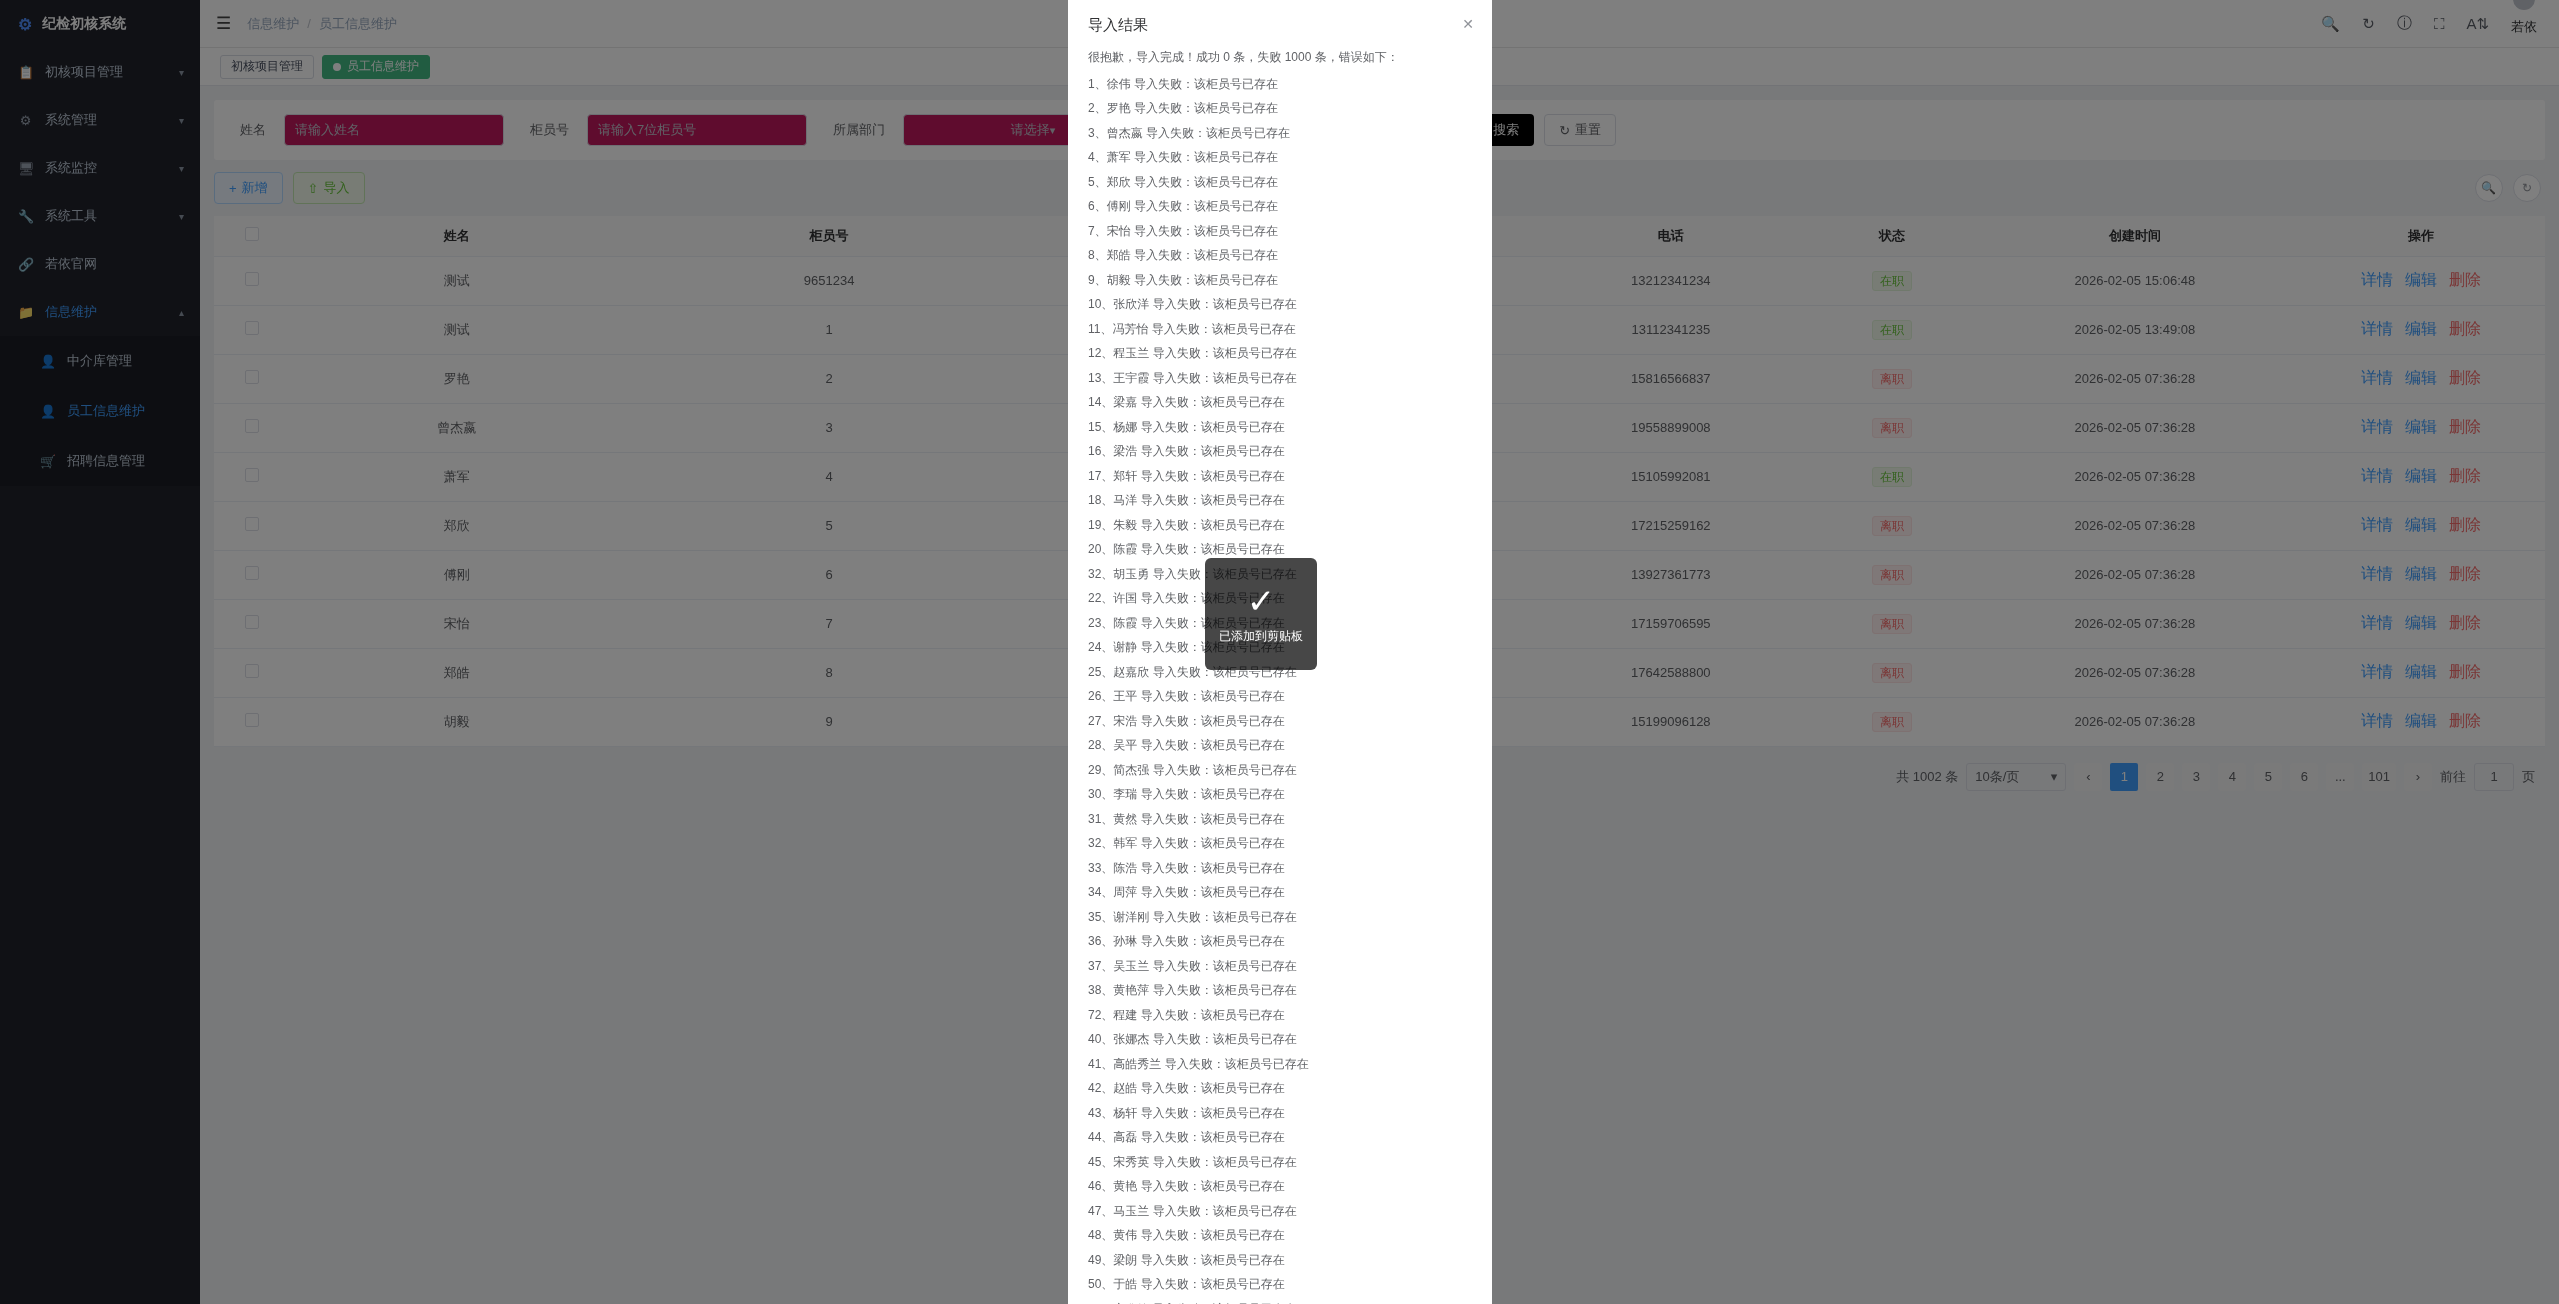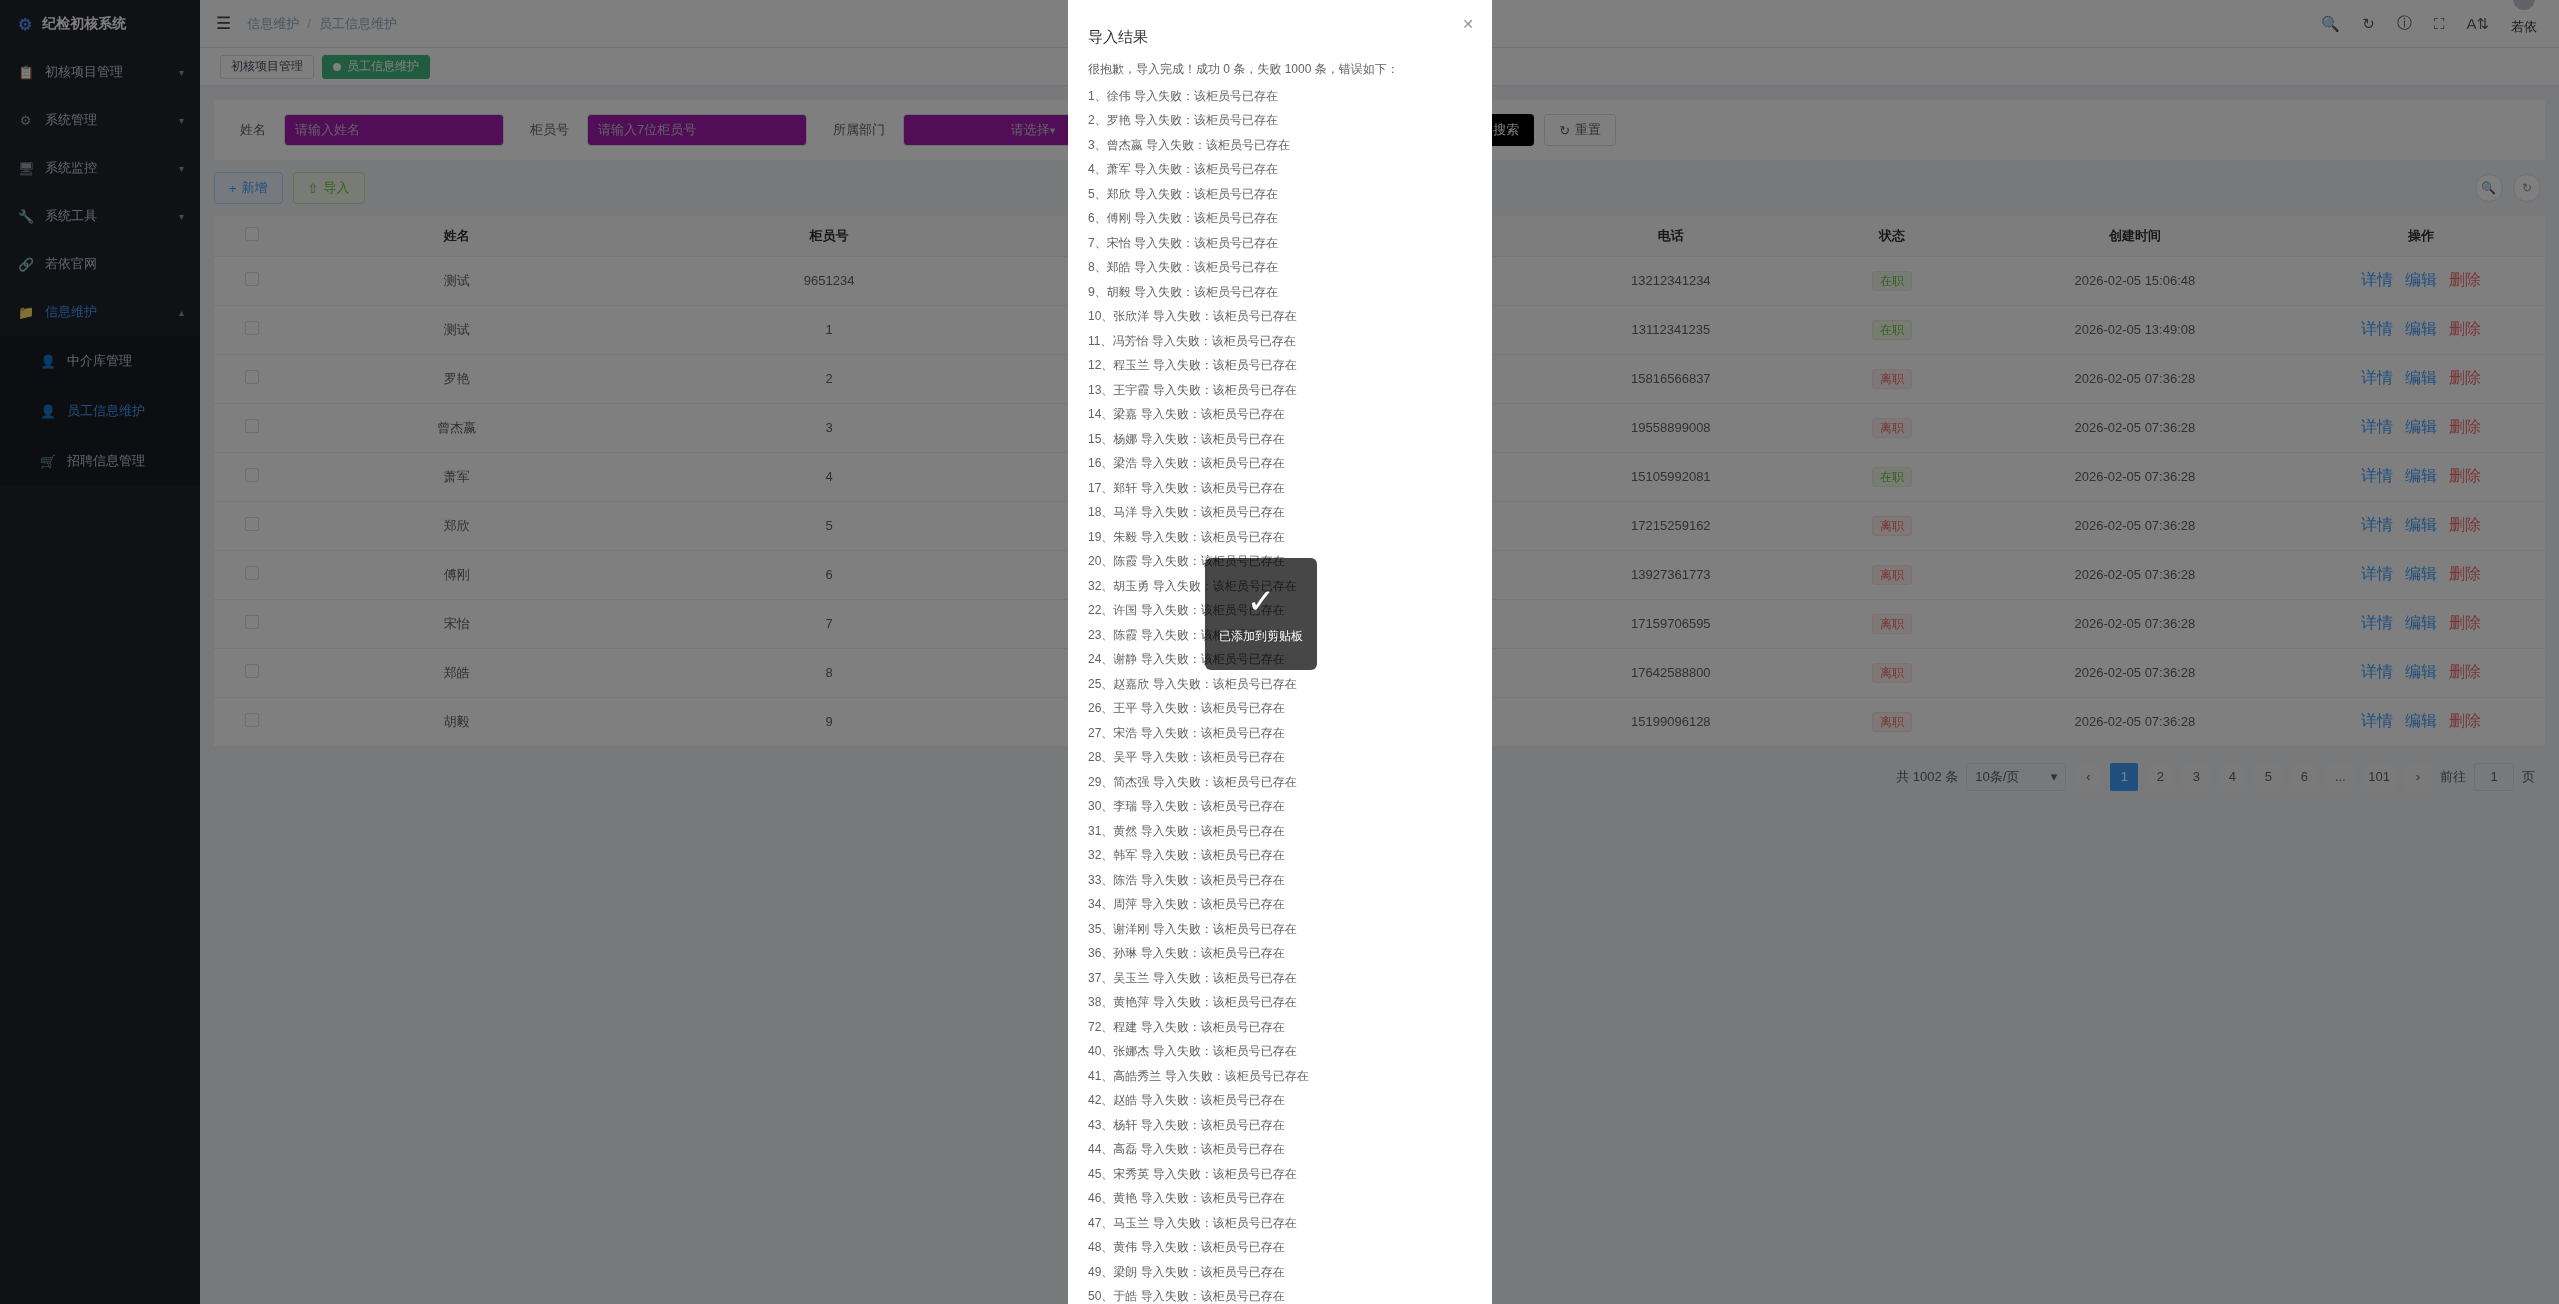--- a/index.html
+++ b/index.html
@@ -61,21 +61,21 @@
   .tagtab.active { background:#42b983; border-color:#42b983; color:#fff; }
   .tagtab .dot { width:8px;height:8px;border-radius:50%;background:#fff;display:inline-block;}
   
   #content { position:absolute; left:200px; top:86px; right:0; bottom:0; padding:14px; }
   .filterbar {
     background:#fff; border-radius:3px; padding:14px 10px; display:flex; align-items:center;
     gap:10px; flex-wrap:nowrap;
   }
   .fl { font-size:13px; color:#606266; padding:0 8px 0 16px; white-space:nowrap;}
   .inp {
-    height:32px; border:1px solid #dcdfe6; border-radius:4px; background:#a21caf;
+    height:32px; border:1px solid #dcdfe6; border-radius:4px; background:#be185d;
     display:flex; align-items:center; padding:0 10px; color:#c0c4cc; font-size:13px;
   }
   .inp.w220 { width:220px; }
   .inp.w260 { width:260px; }
   .inp.w200 { width:200px; }
   .sel { justify-content:center;font-family:Liberation Serif, serif; }
   .sel .car { color:#c0c4cc; font-size:11px; }
   .btn { height:32px; border-radius:4px; font-size:13px; display:inline-flex; align-items:center; gap:5px; padding:0 14px; cursor:pointer; border:1px solid transparent;}
   .btn.primary { background:#000000; color:#fff; }
   .btn.plain { background:#fff; color:#606266; border:1px solid #dcdfe6; }
@@ -102,21 +102,21 @@
   .pg { min-width:28px; height:28px; border-radius:2px; background:#f4f4f5; color:#606266; display:flex; align-items:center; justify-content:center; font-size:13px; cursor:pointer; padding:0 6px;}
   .pg.active { background:#409eff; color:#fff;}
   .pgsel { width:100px; height:28px; border:1px solid #dcdfe6; border-radius:3px; display:flex; align-items:center; justify-content:space-between; padding:0 8px; font-size:13px; color:#606266;}
   .jumpbox { width:40px;height:28px;border:1px solid #dcdfe6;border-radius:3px;display:flex;align-items:center;justify-content:center;}
   
   #overlay { position:absolute; inset:0; background:rgba(0,0,0,.5); }
   #modal {
     position:absolute; left:1068px; top:0; width:424px; height:1304px;
     background:#fff; overflow:hidden;
   }
-  #modal .mhead { padding:28px 20px 10px 20px; position:relative; }
+  #modal .mhead { padding:16px 20px 10px 20px; position:relative; }
   #modal .mtitle { font-size:15px; color:#303133; }
   #modal .mclose { position:absolute; right:18px; top:16px; color:#909399; font-size:14px; cursor:pointer;}
   #modal .mbody { padding:0 20px 20px 20px; font-size:12px; color:#606266; line-height:24.5px; }
   #modal .summary { margin-bottom:2px; }
   
   #toast {
     position:absolute; left:1205px; top:558px; width:112px; height:112px;
     background:rgba(0,0,0,.72); border-radius:6px; color:#fff;
     display:flex; flex-direction:column; align-items:center; justify-content:center; gap:10px;
   }

